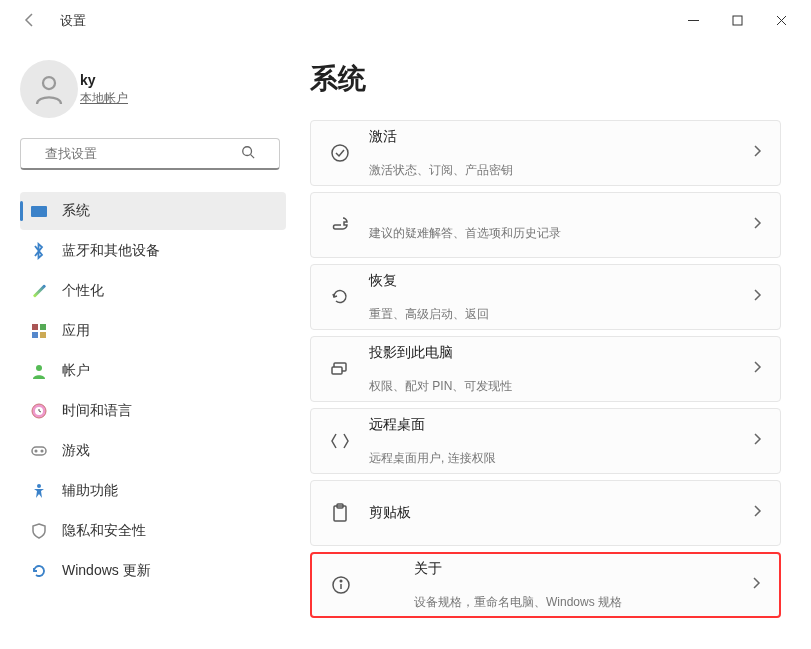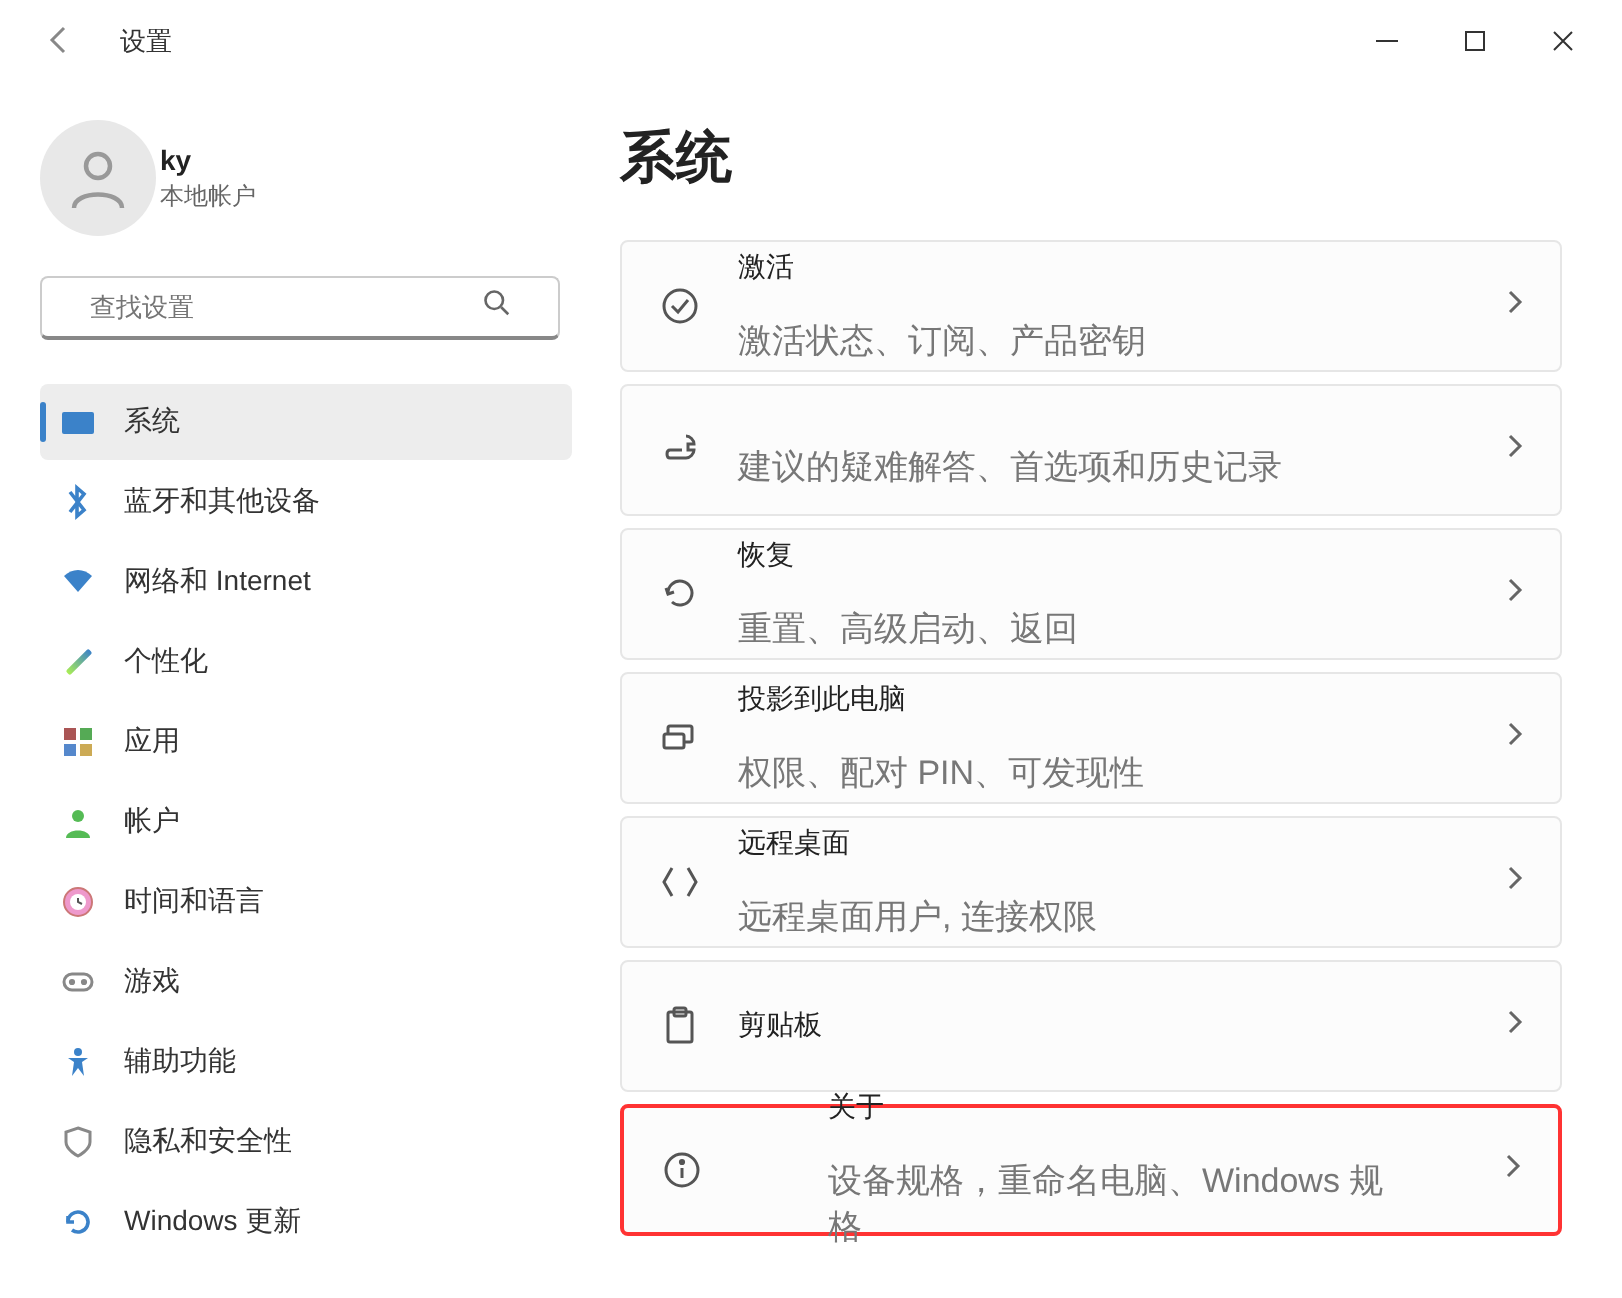--- a/index.html
+++ b/index.html
@@ -11,42 +11,42 @@
     .app-title { font-size: 13px; color: #333; }
     .win-controls { display: flex; }
     .win-btn { width: 44px; height: 30px; display: flex; align-items: center; justify-content: center; color: #333; cursor: pointer; }
     
     .main { display: flex; height: calc(100% - 40px); }
     
     .sidebar { width: 300px; padding: 10px 14px 10px 20px; }
     .profile { display: flex; align-items: center; gap: 2px; margin-bottom: 20px; margin-top: 10px; }
     .avatar { width: 58px; height: 58px; border-radius: 50%; background: #e8e8e8; display: flex; align-items: center; justify-content: center; }
     .profile-info .username { font-size: 14px; font-weight: 600; color: #222; }
-    .profile-info .account-type { font-size: 12px; color: #666; margin-top: 2px; }
+    .profile-info .account-type { font-size: 12px; color: #666; margin-top: 2px; text-decoration: underline; }
     
     .searchbox { width: 260px; height: 32px; border: 1px solid #ccc; border-bottom: 2px solid #888; border-radius: 4px; display: flex; align-items: center; padding: 0 24px; margin-bottom: 22px; background: #fff; }
     .searchbox input { border: none; outline: none; flex: 1; font-size: 13px; color: #999; background: transparent; }
     .searchbox .search-ic { color: #666; }
     
     .navlist { list-style: none; }
     .navitem { display: flex; align-items: center; gap: 14px; height: 38px; padding: 0 10px; border-radius: 4px; cursor: pointer; position: relative; margin-bottom: 2px; }
     .navitem.active { background: #ededed; }
     .navitem.active::before { content: ""; position: absolute; left: 0; top: 9px; bottom: 9px; width: 3px; background: #3b82c9; border-radius: 2px; }
     .navitem .icon { width: 18px; height: 18px; display: flex; align-items: center; justify-content: center; }
     .navitem .label { font-size: 14px; color: #333; }
     
     .content { flex: 1; padding: 20px 30px 20px 10px; overflow-y: auto; }
     .page-heading { font-size: 28px; font-weight: 600; margin-bottom: 22px; color: #222; }
     
     .card { border: 1px solid #e6e6e6; border-radius: 4px; margin-bottom: 6px; height: 66px; display: flex; align-items: center; padding: 16px 18px; cursor: pointer; background: #fcfcfc; }
     .card.highlight { border: 2.5px solid #f33; gap: 44px; }
     .card-icon { width: 22px; height: 22px; margin-right: 18px; display: flex; align-items: center; justify-content: center; color: #555; }
     .card-text { flex: 1; }
     .card-title { font-size: 14px; color: #222; }
-    .card-sub { font-size: 17px; color: #777; margin-top: 16px; }
+    .card-sub { font-size: 12px; color: #777; margin-top: 16px; }
     .chevron { color: #666; }
 
     
     .ic-system { width:16px; height:11px; background:#3b82c9; border-radius:1px; position:relative; }
     .ic-bluetooth { color:#3b82c9; font-weight:bold; }
     .ic-network { color:#3b82c9; }
     .ic-personalize { width:3px; height:16px; background:linear-gradient(#3b82c9,#ae5); transform:rotate(45deg); border-radius:1px; }
     .ic-apps { display:grid; grid-template-columns:6px 6px; gap:2px; }
     .ic-apps span { width:6px; height:6px; background:#a55; }
     .ic-apps span:nth-child(2){background:#5a5;} .ic-apps span:nth-child(3){background:#58c;} .ic-apps span:nth-child(4){background:#ca5;}
@@ -122,28 +122,20 @@
       </li>
       <li class="navitem">
         <span class="icon ic-bluetooth">
           <svg width="14" height="18" viewBox="0 0 14 18" fill="none" stroke="#3b82c9" stroke-width="1.8">
               <path d="M3 4 L10 13 L6.5 16 L6.5 2 L10 5 L3 14"></path>
             </svg>
         </span>
         <span class="label">蓝牙和其他设备</span>
       </li>
       <li class="navitem">
-        <span class="icon ic-network">
-          <svg width="16" height="14" viewBox="0 0 16 14" fill="#3b82c9">
-              <path d="M8 12 L1 4 C5 0 11 0 15 4 Z"></path>
-            </svg>
-        </span>
-        <span class="label">网络和 Internet</span>
-      </li>
-      <li class="navitem">
         <span class="icon">
             <span class="ic-personalize"></span>
           </span>
         <span class="label">个性化</span>
       </li>
       <li class="navitem">
         <span class="icon">
             <span class="ic-apps">
               <span></span>
               <span></span>

